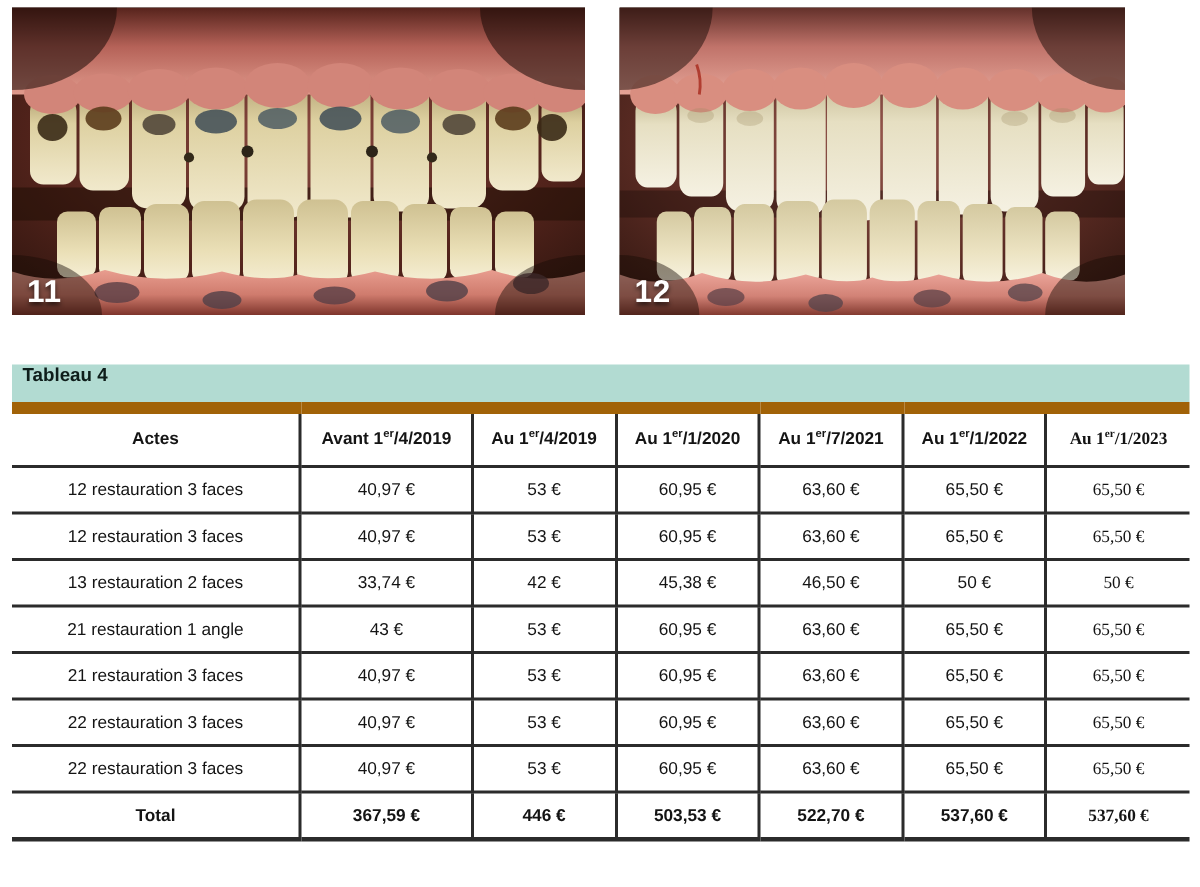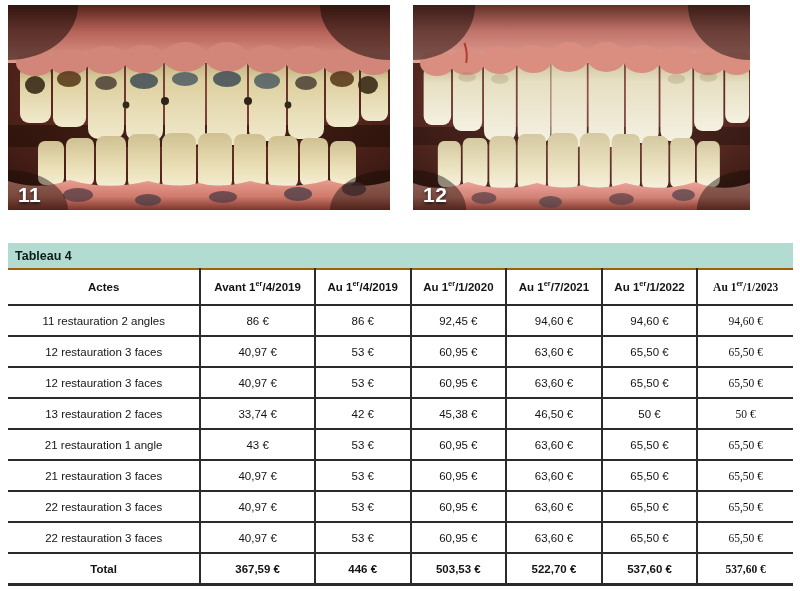--- a/index.html
+++ b/index.html
@@ -22,31 +22,31 @@
     position:absolute;left:10px;bottom:5px;
     color:#ffffff;font-weight:bold;font-size:21px;line-height:1;
     text-shadow:0 2px 3px rgba(0,0,0,.65);
     letter-spacing:.5px;
     margin-top:12px;
   }
 
   
   .table-section{margin-top:13px;}
   .table-title-bar{
-    height:25px;display:flex;align-items:center;
+    height:25px;display:flex;align-items:flex-start;
     padding-left:7px;box-sizing:border-box;
     font-size:12.5px;font-weight:bold;color:#0e1d1a;margin-top:33px;
   }
   table{width:100%;border-collapse:collapse;table-layout:fixed;}
   th,td{
     border:2px solid #2b2b2b;
     text-align:center;vertical-align:middle;
     font-size:11.5px;padding:0 2px;color:#141414;
   }
-  th{height:34px;font-weight:bold;border-top:2px solid #a16207;}
+  th{height:34px;font-weight:bold;border-top:8px solid #a16207;}
   td{height:29px;font-weight:normal;}
   th:first-child,td:first-child{border-left:none;}
   th:last-child,td:last-child{border-right:none;font-family:Liberation Serif, serif;}
   tr.total-row td{font-weight:bold;border-bottom:3px solid #2b2b2b;margin-top:24px;}
   sup{font-size:7.5px;vertical-align:super;line-height:0;}
 </style>
 </head>
 <body>
 
 <div class="page">
@@ -286,29 +286,20 @@
           <th><span>Avant 1</span><sup>er</sup><span>/4/2019</span></th>
           <th><span>Au 1</span><sup>er</sup><span>/4/2019</span></th>
           <th><span>Au 1</span><sup>er</sup><span>/1/2020</span></th>
           <th><span>Au 1</span><sup>er</sup><span>/7/2021</span></th>
           <th><span>Au 1</span><sup>er</sup><span>/1/2022</span></th>
           <th><span>Au 1</span><sup>er</sup><span>/1/2023</span></th>
         </tr>
       </thead>
       <tbody>
         <tr>
-          <td>11 restauration 2 angles</td>
-          <td>86 €</td>
-          <td>86 €</td>
-          <td>92,45 €</td>
-          <td>94,60 €</td>
-          <td>94,60 €</td>
-          <td>94,60 €</td>
-        </tr>
-        <tr>
           <td>12 restauration 3 faces</td>
           <td>40,97 €</td>
           <td>53 €</td>
           <td>60,95 €</td>
           <td>63,60 €</td>
           <td>65,50 €</td>
           <td>65,50 €</td>
         </tr>
         <tr>
           <td>12 restauration 3 faces</td>

